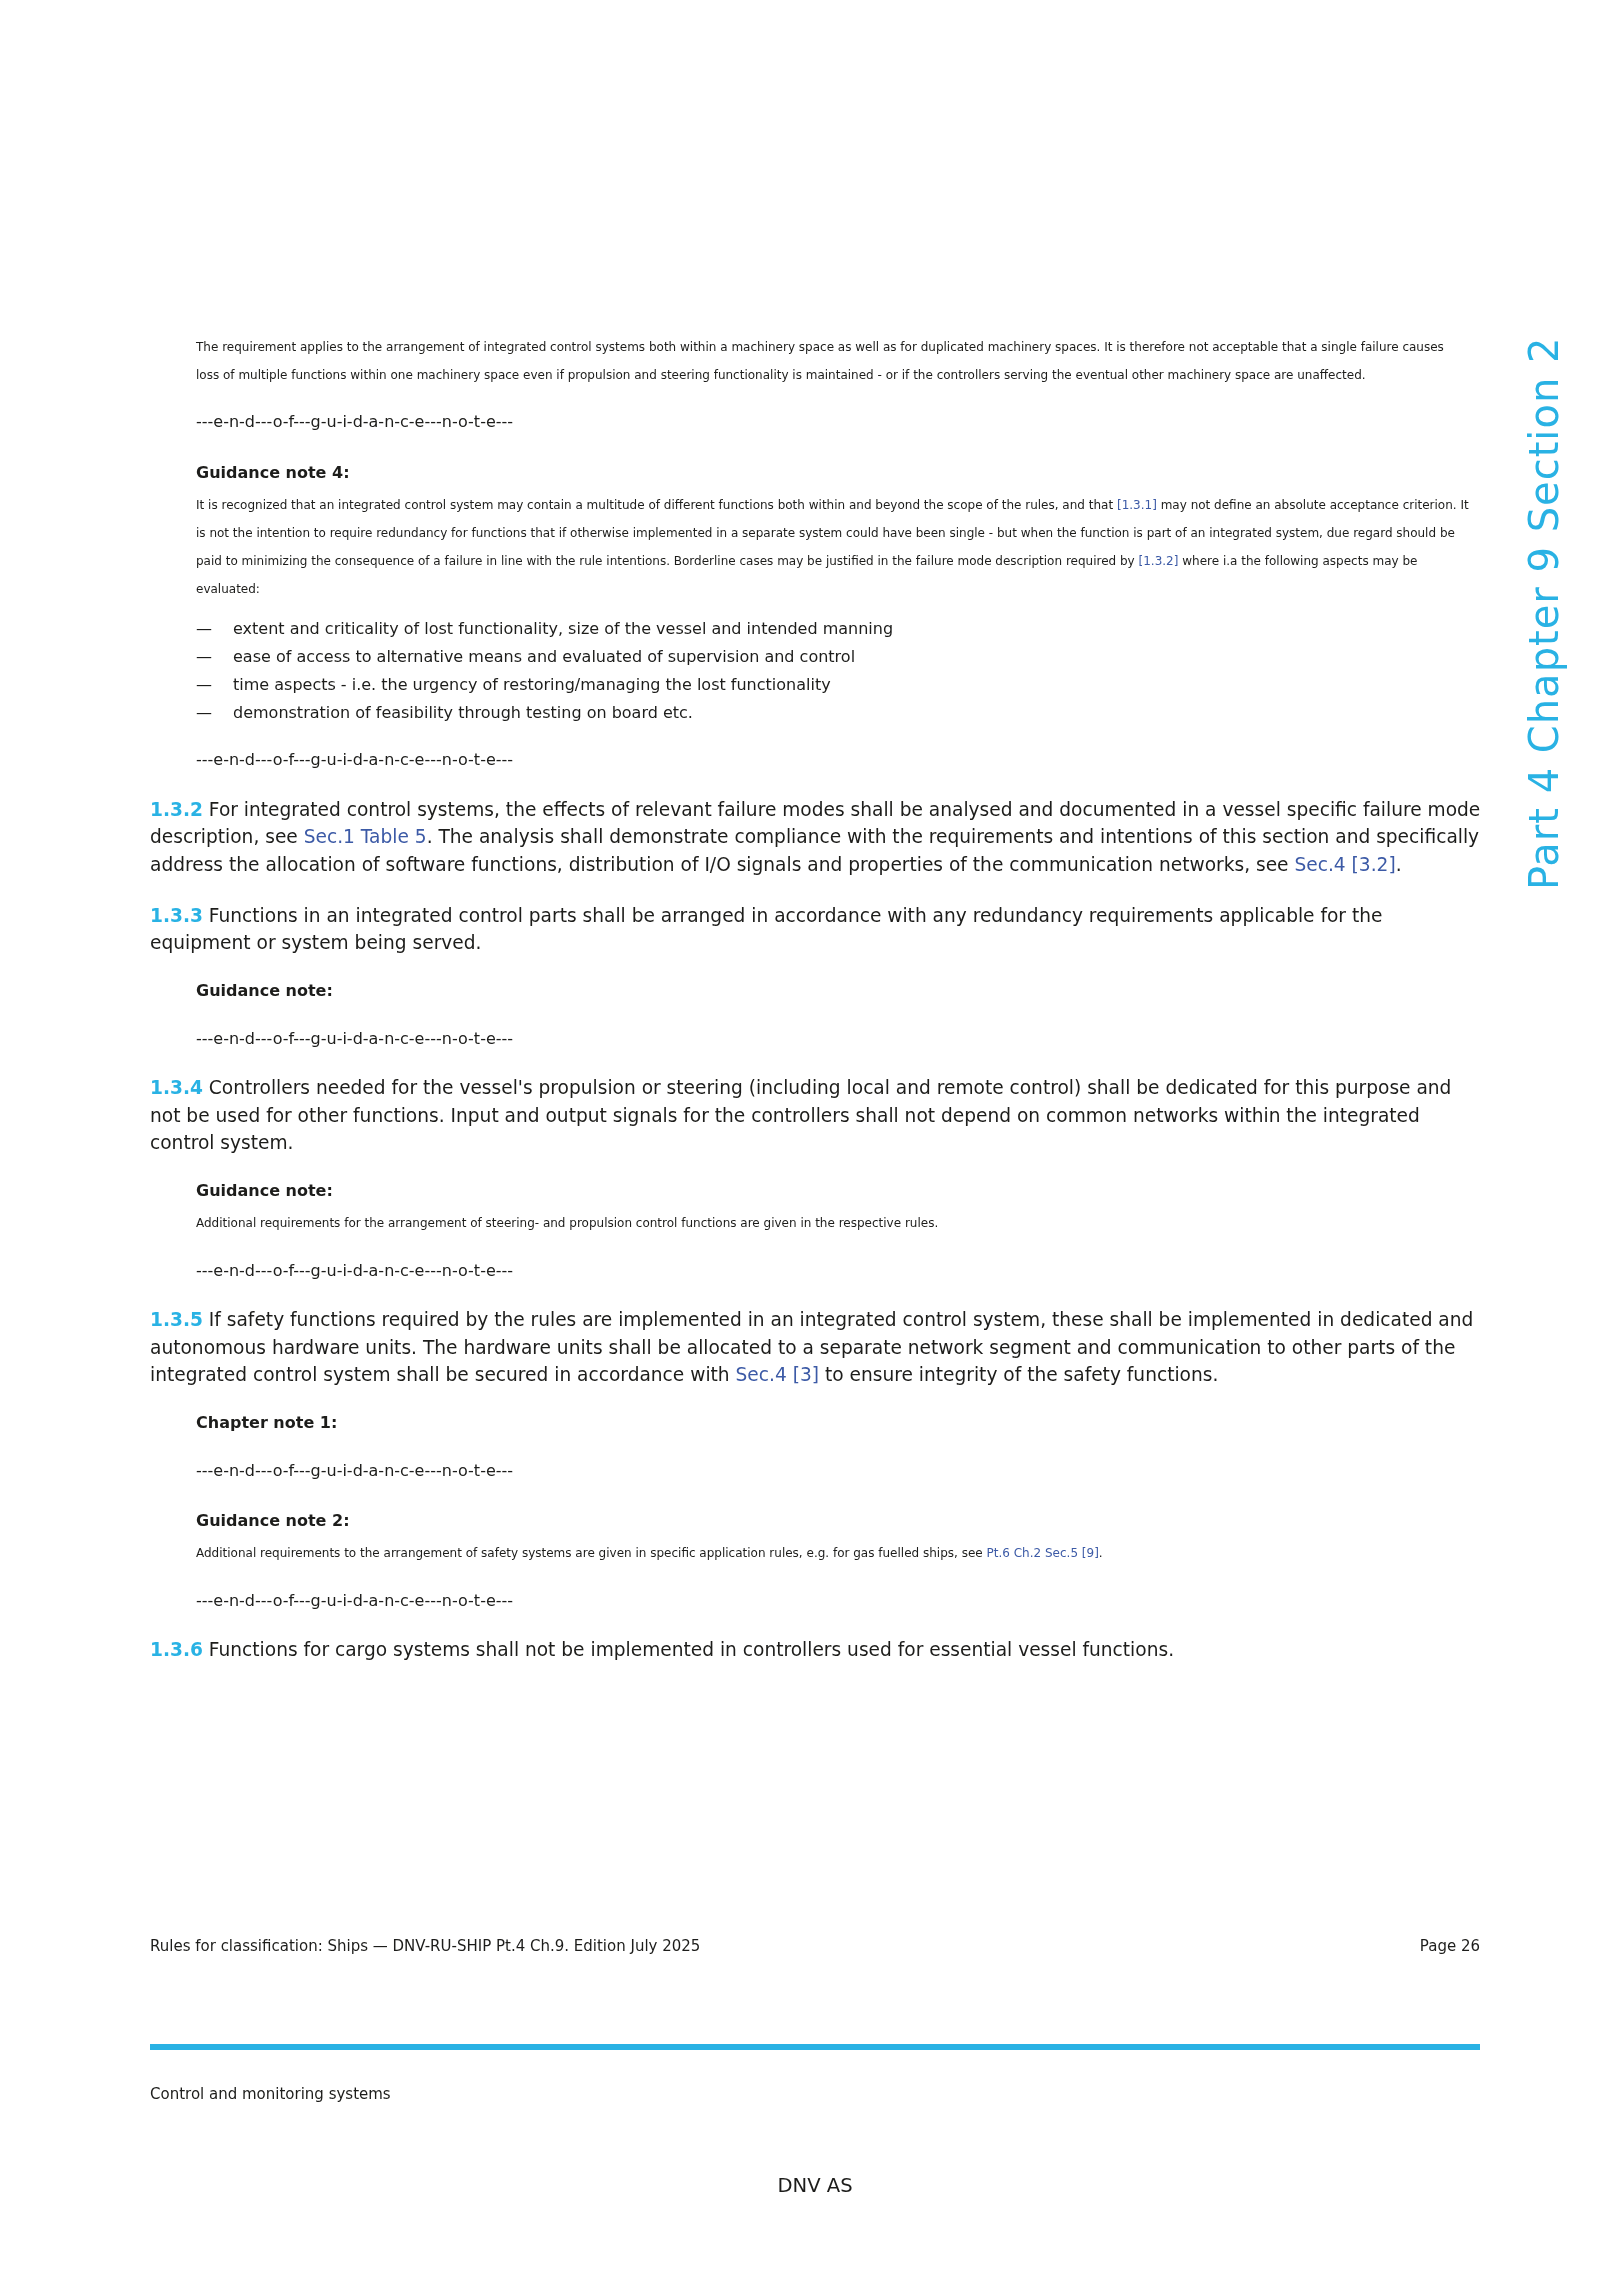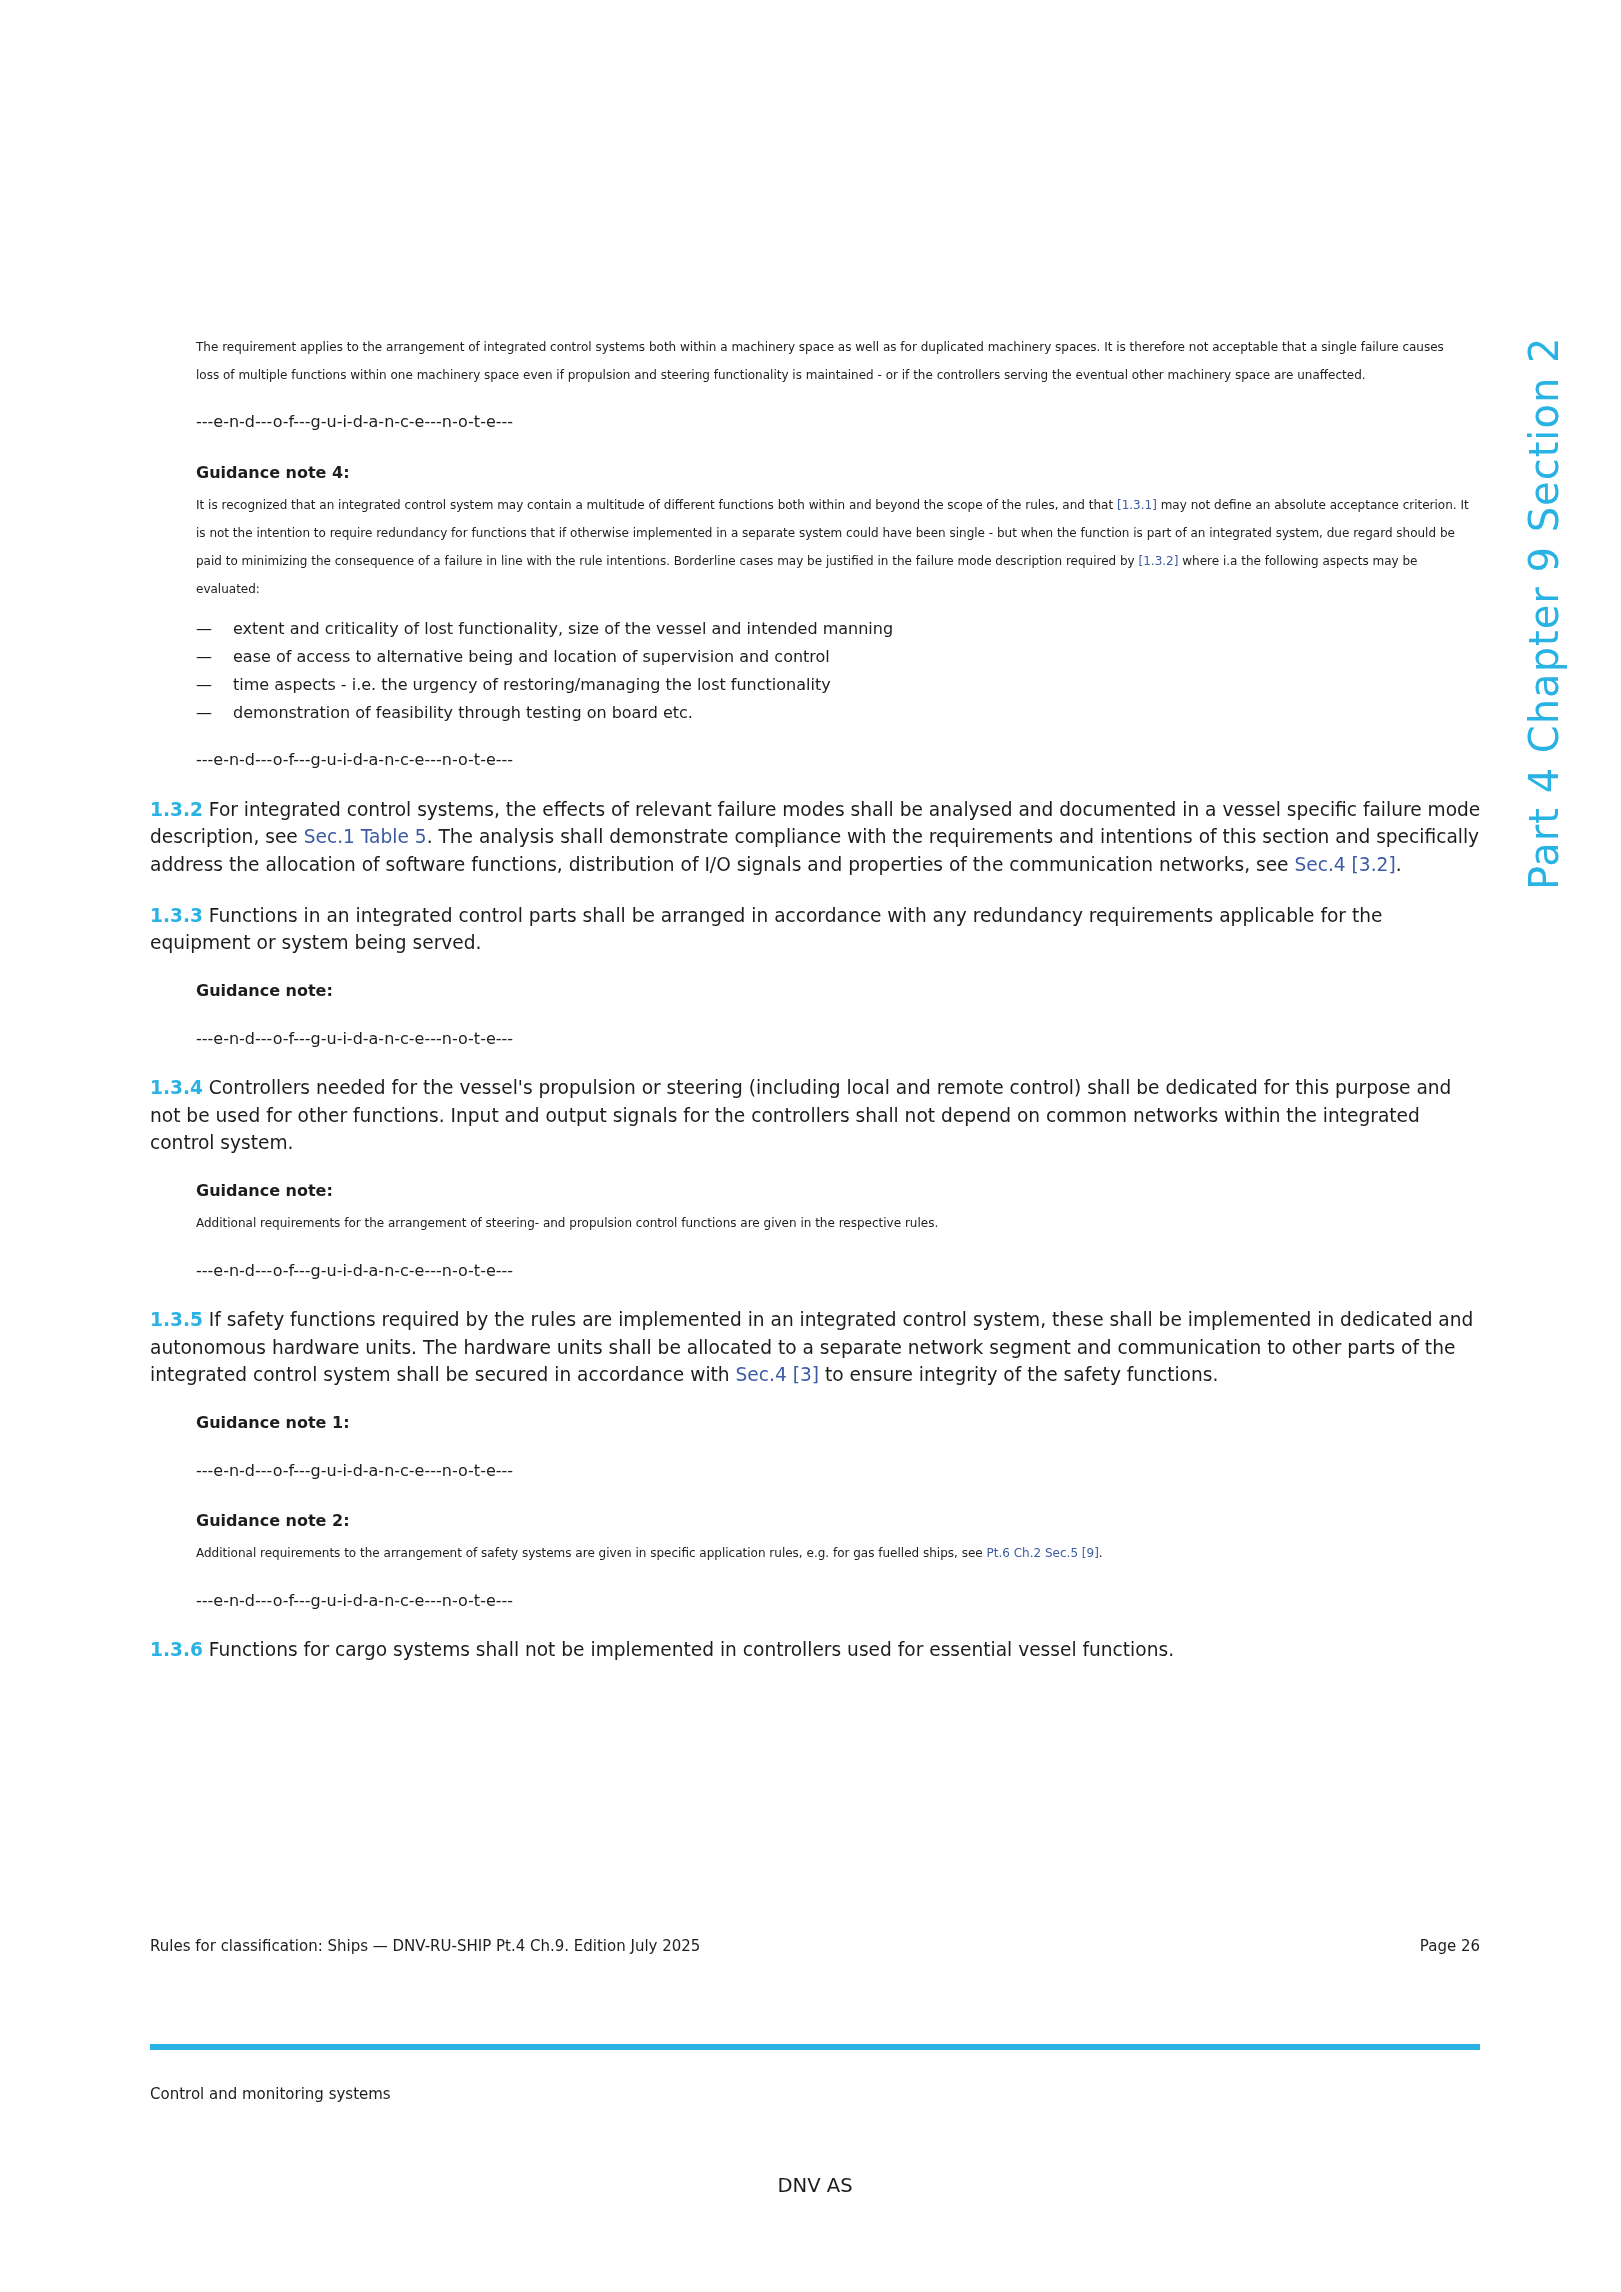--- a/index.html
+++ b/index.html
@@ -56,21 +56,21 @@
     <section class="gnote">
       <div class="gnote-heading">Guidance note 4:</div>
       <p class="gnote-text"><span>It is recognized that an integrated control system may contain a multitude of different functions both within and beyond the scope of the rules, and that </span><span class="doclink">[1.3.1]</span><span> may not define an absolute acceptance criterion. It is not the intention to require redundancy for functions that if otherwise implemented in a separate system could have been single - but when the function is part of an integrated system, due regard should be paid to minimizing the consequence of a failure in line with the rule intentions. Borderline cases may be justified in the failure mode description required by </span><span class="doclink">[1.3.2]</span><span> where i.a the following aspects may be evaluated:</span></p>
       <div class="bullets">
         <div class="bullet-row">
           <span class="bullet-dash">—</span>
           <span class="bullet-text">extent and criticality of lost functionality, size of the vessel and intended manning</span>
         </div>
         <div class="bullet-row">
           <span class="bullet-dash">—</span>
-          <span class="bullet-text">ease of access to alternative being and location of supervision and control</span>
+          <span class="bullet-text">ease of access to alternative means and evaluated of supervision and control</span>
         </div>
         <div class="bullet-row">
           <span class="bullet-dash">—</span>
           <span class="bullet-text">time aspects - i.e. the urgency of restoring/managing the lost functionality</span>
         </div>
         <div class="bullet-row">
           <span class="bullet-dash">—</span>
           <span class="bullet-text">demonstration of feasibility through testing on board etc.</span>
         </div>
       </div>
@@ -95,21 +95,21 @@
     <section class="gnote">
       <div class="gnote-heading">Guidance note:</div>
       <p class="gnote-text"><span>Additional requirements for the arrangement of steering- and propulsion control functions are given in the respective rules.</span></p>
       <div class="end-note">---e-n-d---o-f---g-u-i-d-a-n-c-e---n-o-t-e---</div>
     </section>
 
     <p class="rule-para">
       <span class="rule-num">1.3.5</span><span><span>If safety functions required by the rules are implemented in an integrated control system, these shall be implemented in dedicated and autonomous hardware units. The hardware units shall be allocated to a separate network segment and communication to other parts of the integrated control system shall be secured in accordance with </span><span class="doclink">Sec.4 [3]</span><span> to ensure integrity of the safety functions.</span></span>
     </p>
     <section class="gnote">
-      <div class="gnote-heading">Guidance note 1:</div>
+      <div class="gnote-heading">Chapter note 1:</div>
       <div class="end-note">---e-n-d---o-f---g-u-i-d-a-n-c-e---n-o-t-e---</div>
     </section>
     <section class="gnote">
       <div class="gnote-heading">Guidance note 2:</div>
       <p class="gnote-text"><span>Additional requirements to the arrangement of safety systems are given in specific application rules, e.g. for gas fuelled ships, see </span><span class="doclink">Pt.6 Ch.2 Sec.5 [9]</span><span>.</span></p>
       <div class="end-note">---e-n-d---o-f---g-u-i-d-a-n-c-e---n-o-t-e---</div>
     </section>
 
     <p class="rule-para">
       <span class="rule-num">1.3.6</span><span><span>Functions for cargo systems shall not be implemented in controllers used for essential vessel functions.</span></span>

